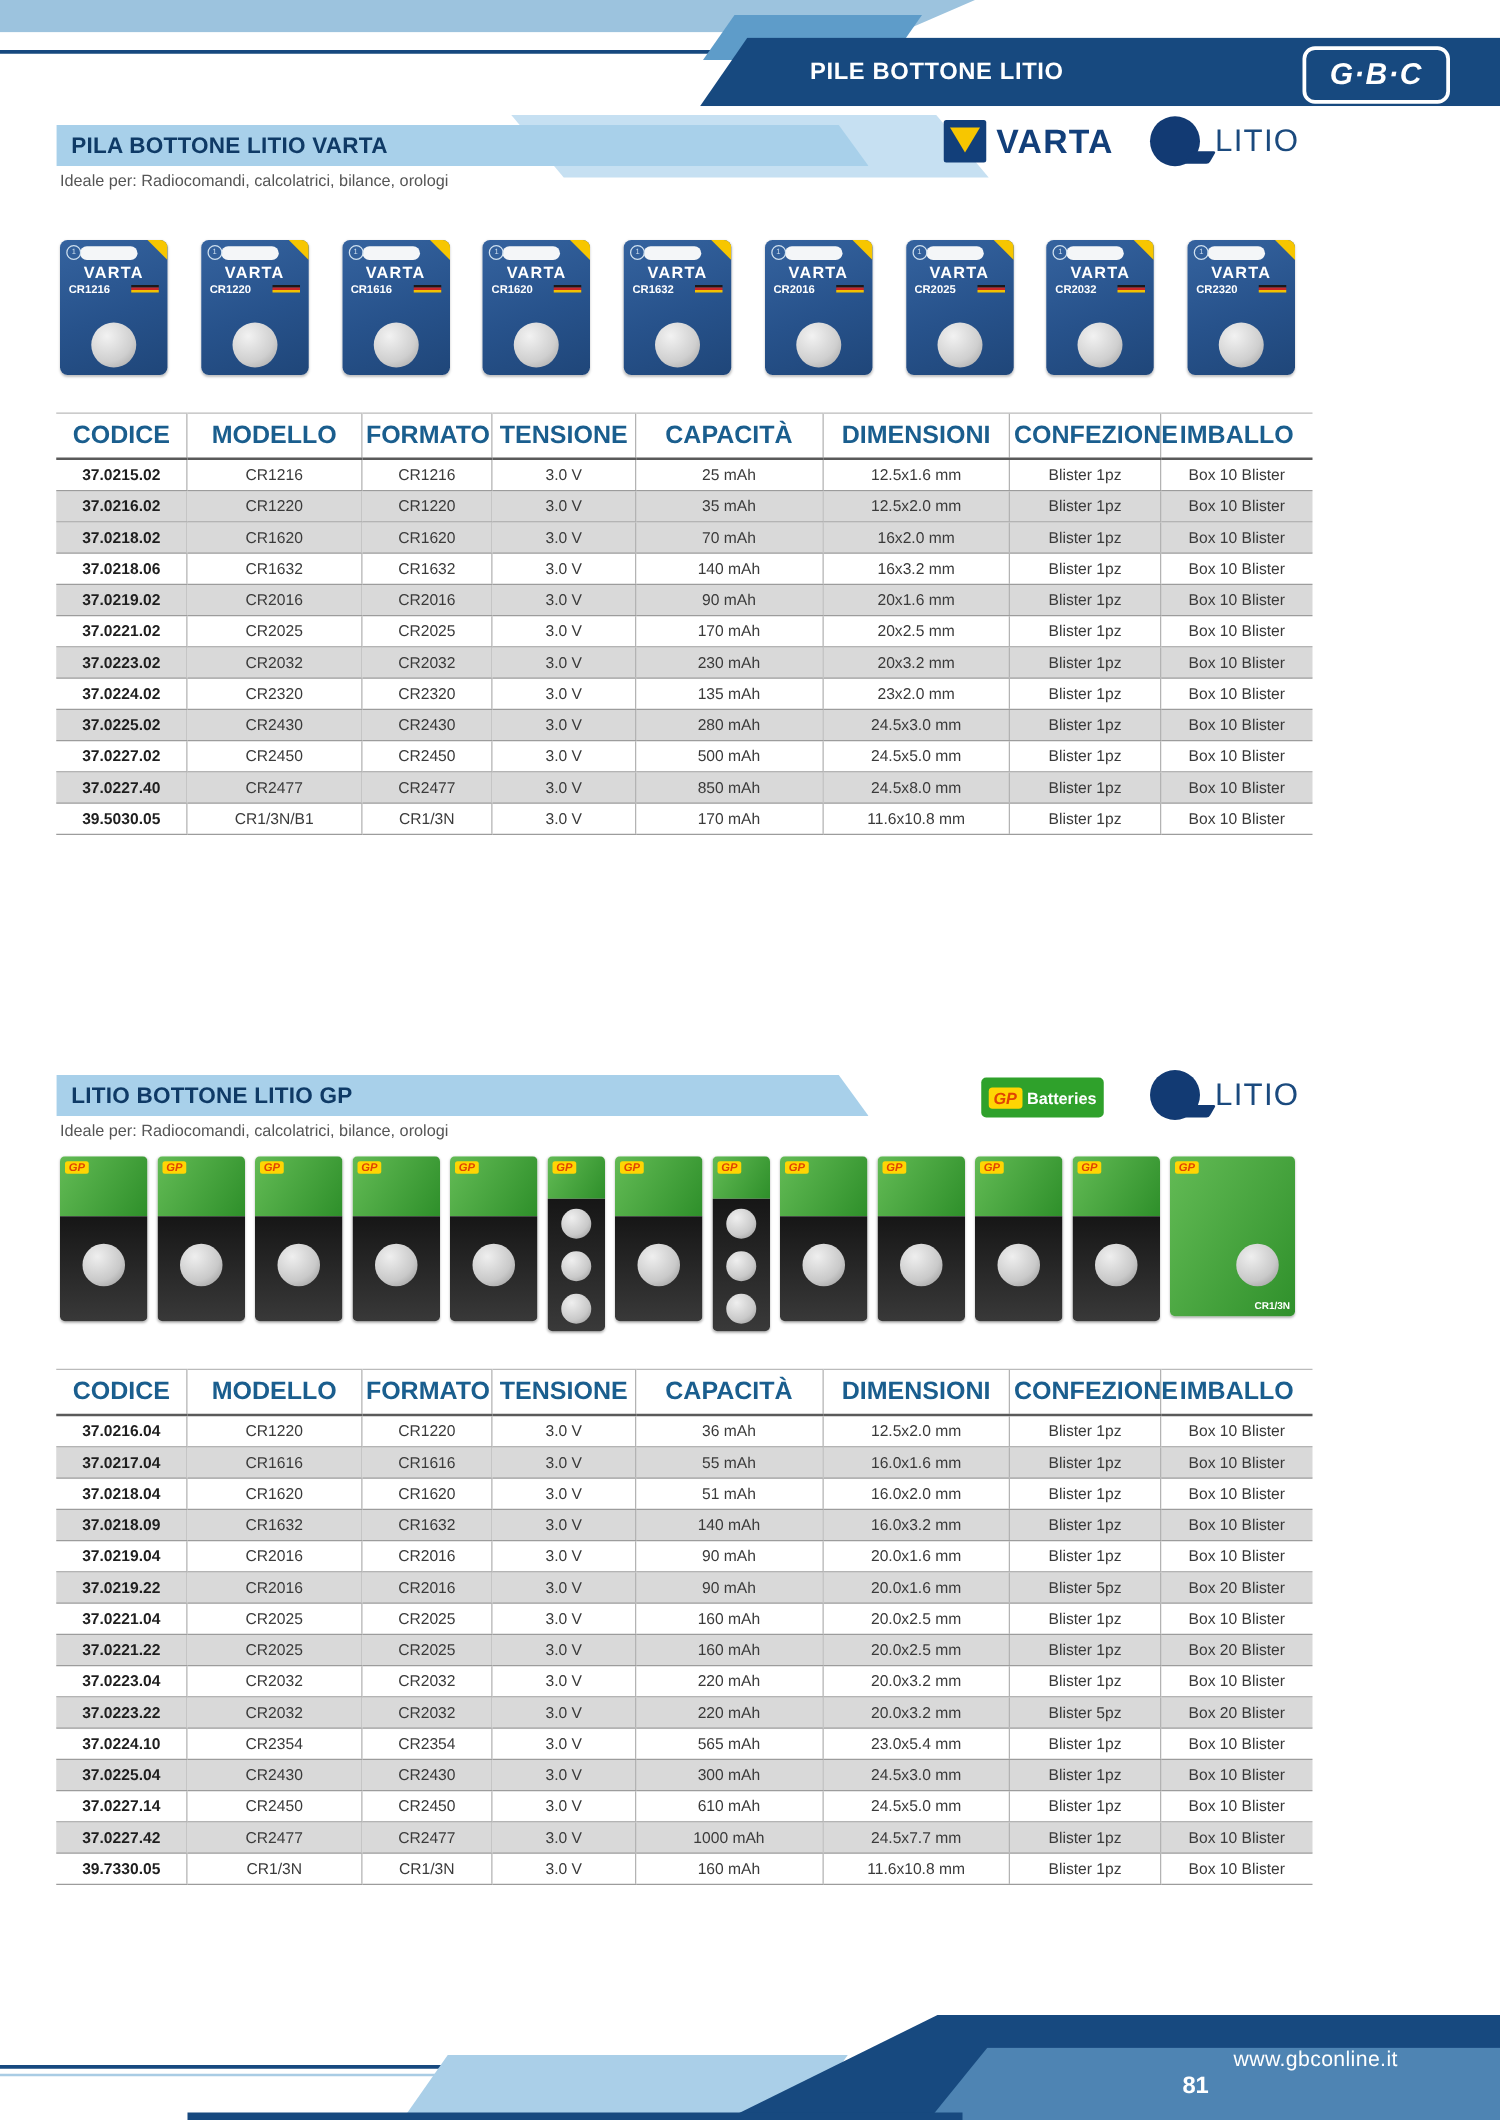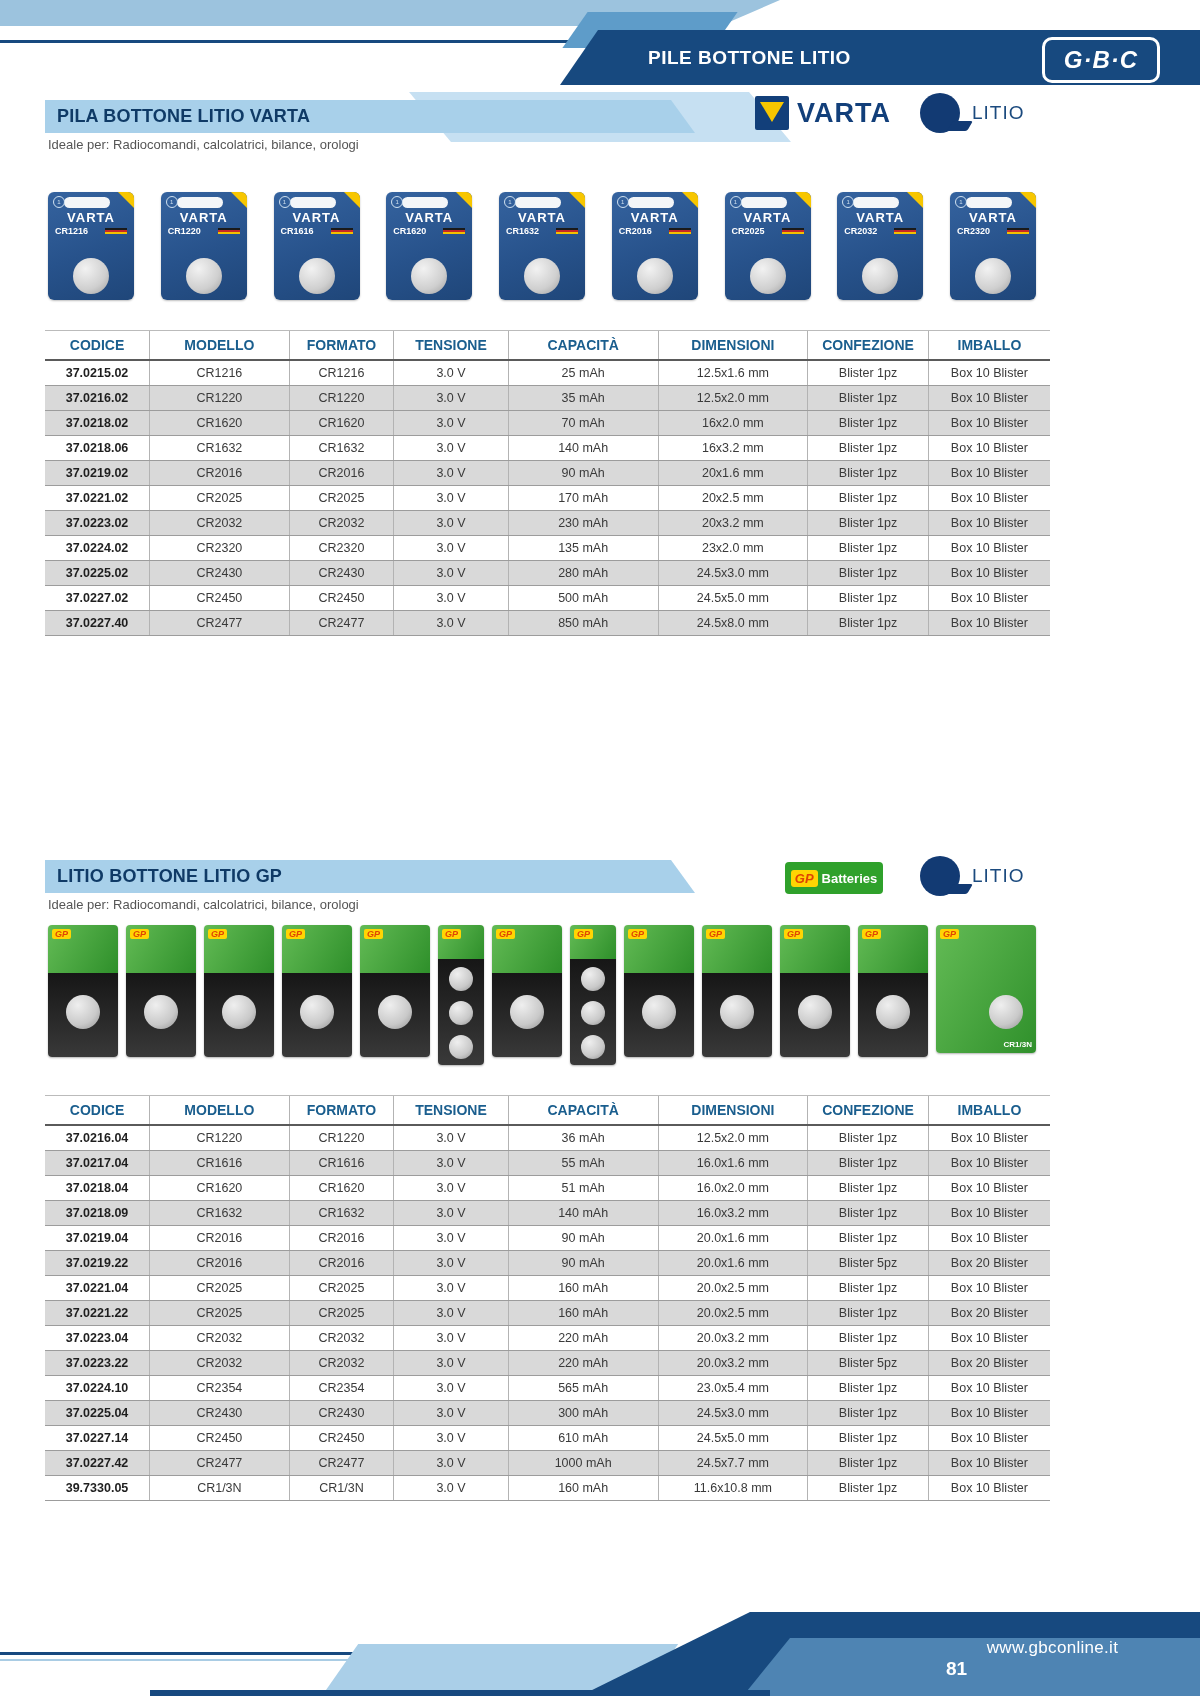--- a/index.html
+++ b/index.html
@@ -31,21 +31,21 @@
   
   .varta-logo{position:absolute;display:flex;align-items:center;gap:8px;}
   .varta-emblem{width:34px;height:34px;background:#123f7a;position:relative;border-radius:2px;}
   .varta-emblem:before{content:"";position:absolute;left:5px;top:6px;width:0;height:0;
     border-left:12px solid transparent;border-right:12px solid transparent;border-top:20px solid #F7C600;}
   .varta-word{color:#123f7a;font-weight:bold;font-size:27px;letter-spacing:1px;}
   .litio-badge{position:absolute;display:flex;align-items:center;gap:12px;}
   .litio-circle{width:40px;height:40px;border-radius:50%;background:#123a73;position:relative;}
   .litio-circle:after{content:"";position:absolute;right:-10px;bottom:2px;width:20px;height:10px;
     background:#123a73;border-radius:2px;transform:skewX(-30deg);}
-  .litio-word{color:#1b4a7e;font-size:19px;letter-spacing:1px;}
+  .litio-word{color:#1b4a7e;font-size:25px;letter-spacing:1px;}
   .gp-logo{position:absolute;width:98px;height:32px;background:#2FA12B;border-radius:4px;
     display:flex;align-items:center;justify-content:center;gap:4px;}
   .gp-box{background:#FFD503;color:#E04403;font-weight:bold;font-style:italic;font-size:13px;
     padding:1px 4px;border-radius:3px;}
   .gp-word{color:#fff;font-weight:bold;font-size:13px;}
 
   
   .strip{position:absolute;left:48px;width:988px;display:flex;justify-content:space-between;align-items:flex-start;}
   .vpack{width:86px;height:108px;border-radius:6px;position:relative;overflow:hidden;
     background:linear-gradient(160deg,#35639f 0%,#27528b 55%,#1f4679 100%);box-shadow:0 1px 2px rgba(0,0,0,.25);}
@@ -84,21 +84,21 @@
   .gpack.multi .gp-coin{width:24px;height:24px;}
   .gpack.multi .gp-coin.c1{top:8px;} .gpack.multi .gp-coin.c2{top:42px;} .gpack.multi .gp-coin.c3{top:76px;}
   .gpack.wide .gp-coin{width:34px;height:34px;top:70px;left:70%;}
   .gp-label{position:absolute;right:4px;bottom:4px;color:#fff;font-size:8px;font-weight:bold;}
 
   
   .tbl-wrap{position:absolute;left:45px;width:1005px;}
   table{border-collapse:collapse;width:100%;table-layout:fixed;}
   col.c1{width:10.4%}col.c2{width:13.9%}col.c3{width:10.4%}col.c4{width:11.4%}
   col.c5{width:14.9%}col.c6{width:14.9%}col.c7{width:12.0%}col.c8{width:12.1%}
-  thead th{color:#1A5E8E;font-weight:bold;font-size:14px;padding:6px 3px;background:#fff;
+  thead th{color:#1A5E8E;font-weight:bold;font-size:20px;padding:6px 3px;background:#fff;
     border-top:1px solid #bbb;border-bottom:2px solid #5a5a5a;text-align:center;}
   th+th,td+td{border-left:1px solid #b3b3b3;}
   tbody td{font-size:12.5px;color:#3a3a3a;text-align:center;padding:5px 3px;
     border-bottom:1px solid #9c9c9c;background:#fff;white-space:nowrap;overflow:hidden;}
   tbody tr.alt td{background:#D9D9D9;}
   tbody td.codice{font-weight:bold;color:#1e1e1e;}
 
   
   .ft-navy-line{left:0;top:1652px;width:405px;height:3px;background:#17497F;}
   .ft-pale-line{left:0;top:1659px;width:405px;height:2px;background:#a9cce4;}
@@ -388,20 +388,30 @@
           <tr class="alt">
             <td class="codice">37.0227.40</td>
             <td>CR2477</td>
             <td>CR2477</td>
             <td>3.0 V</td>
             <td>850 mAh</td>
             <td>24.5x8.0 mm</td>
             <td>Blister 1pz</td>
             <td>Box 10 Blister</td>
           </tr>
+          <tr>
+            <td class="codice">39.5030.05</td>
+            <td>CR1/3N/B1</td>
+            <td>CR1/3N</td>
+            <td>3.0 V</td>
+            <td>170 mAh</td>
+            <td>11.6x10.8 mm</td>
+            <td>Blister 1pz</td>
+            <td>Box 10 Blister</td>
+          </tr>
         </tbody>
     </table>
   </div>
 
   <div class="sec-banner" style="top:860px;">
     <span class="t">LITIO BOTTONE LITIO GP</span>
   </div>
   <div class="gp-logo" style="left:785px;top:862px;">
     <span class="gp-box">GP</span>
     <span class="gp-word">Batteries</span>

